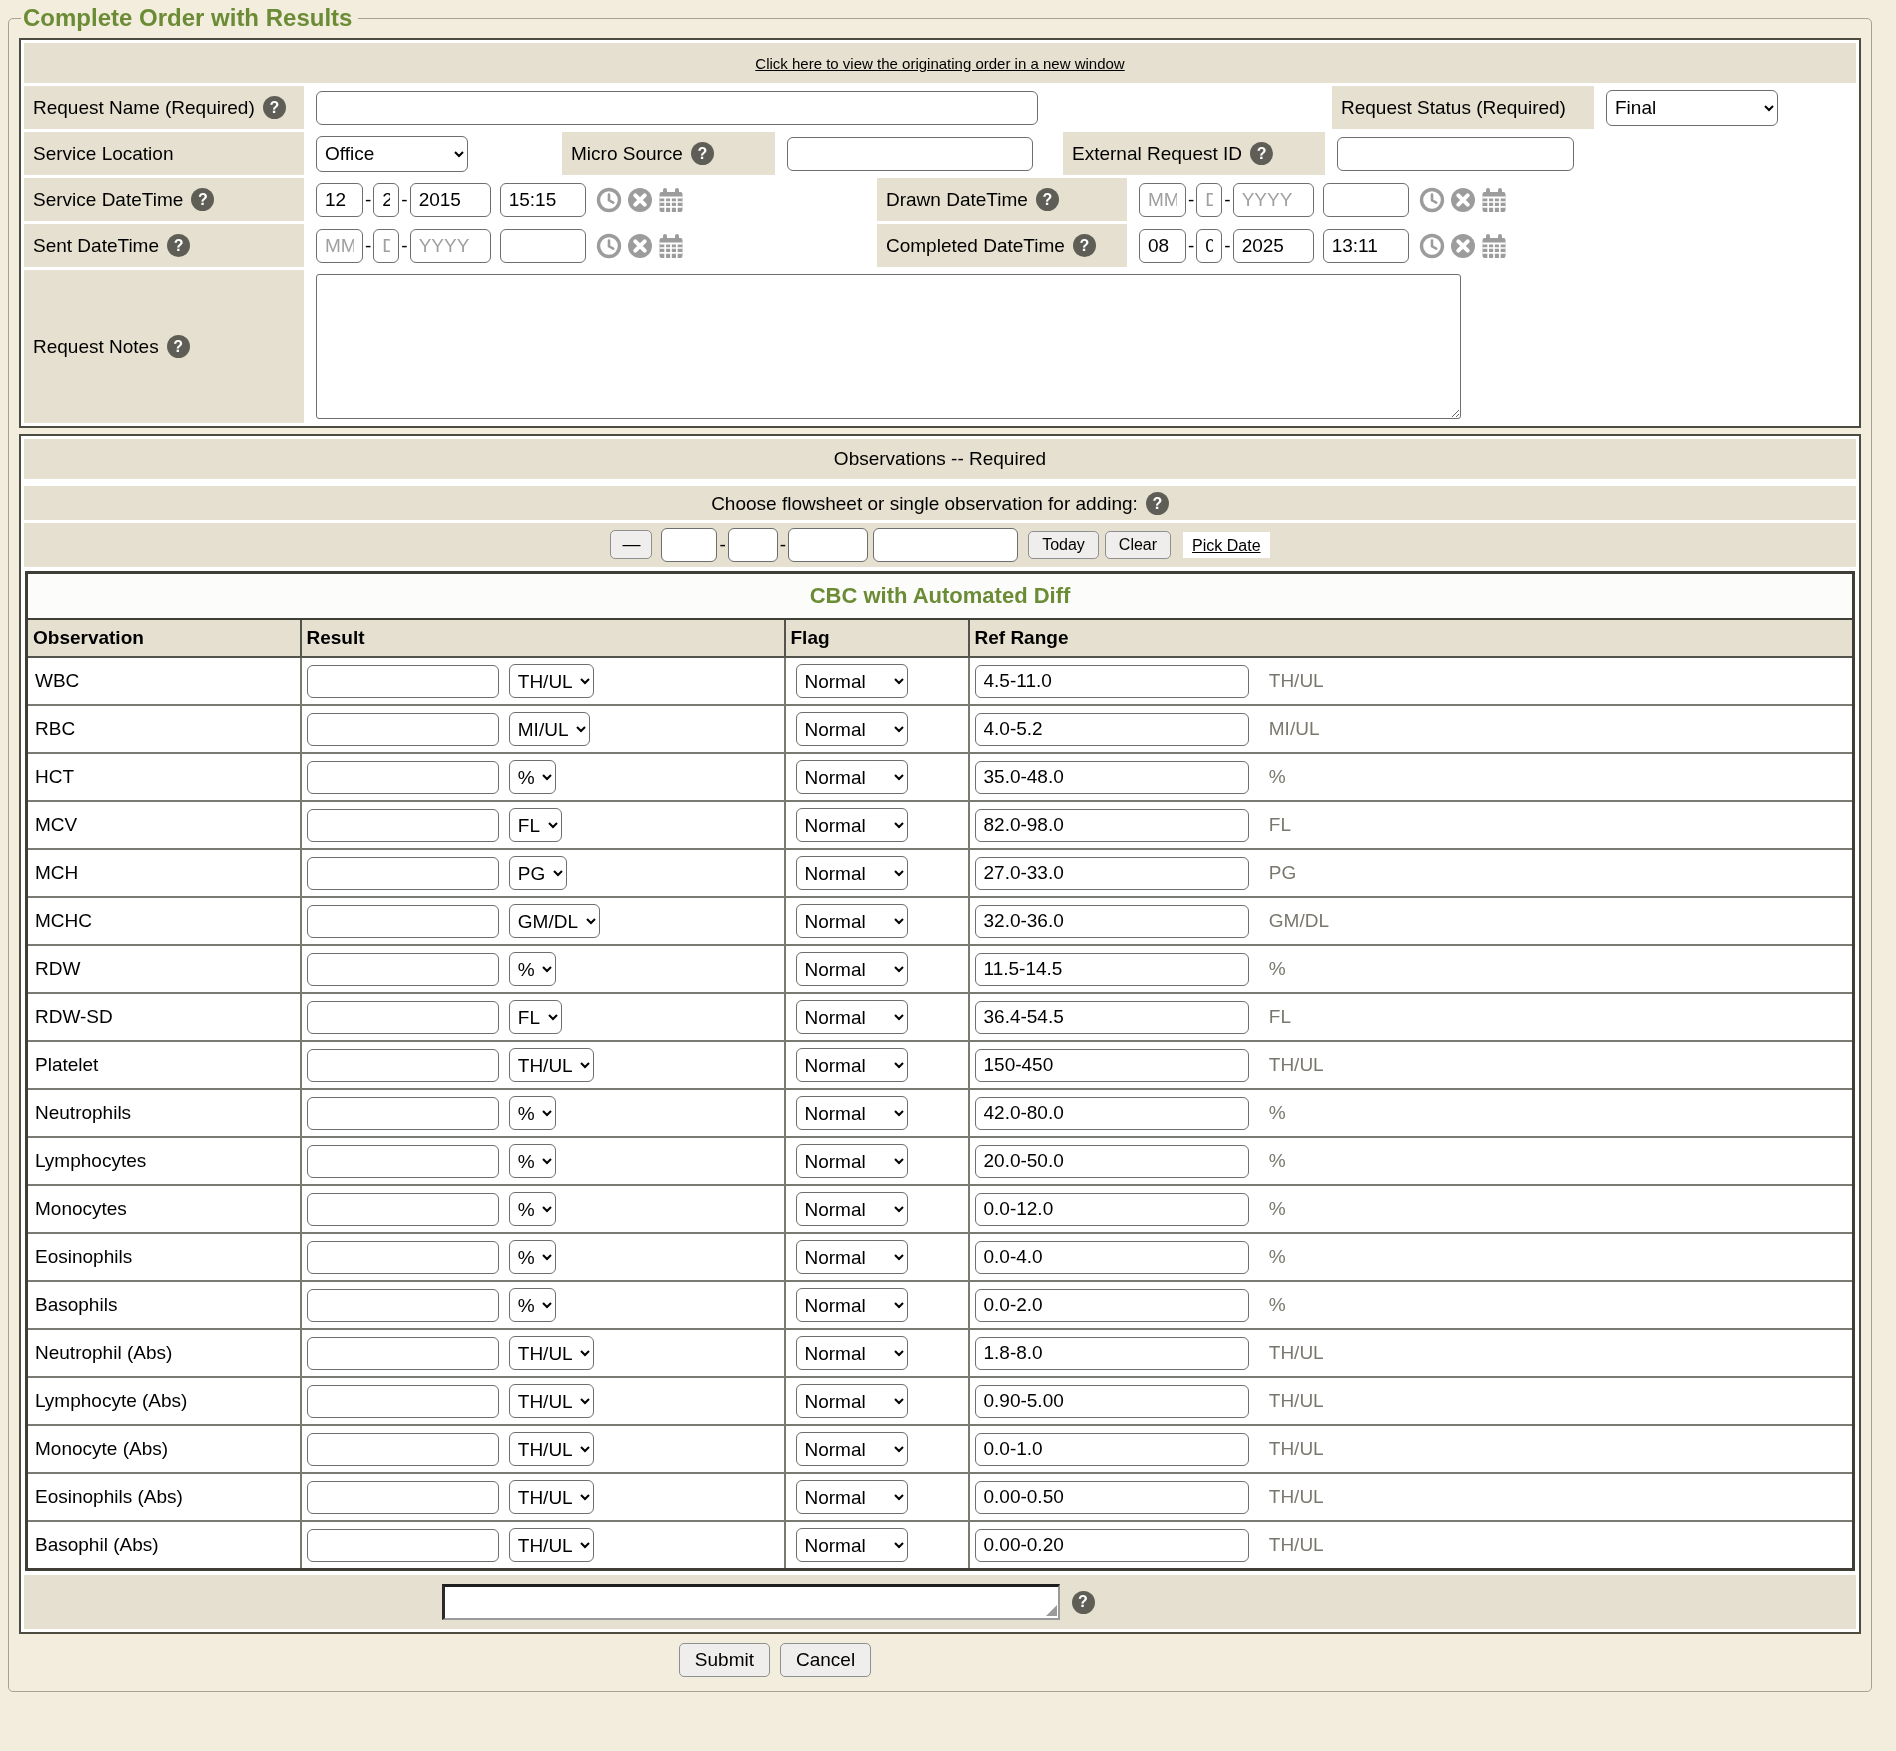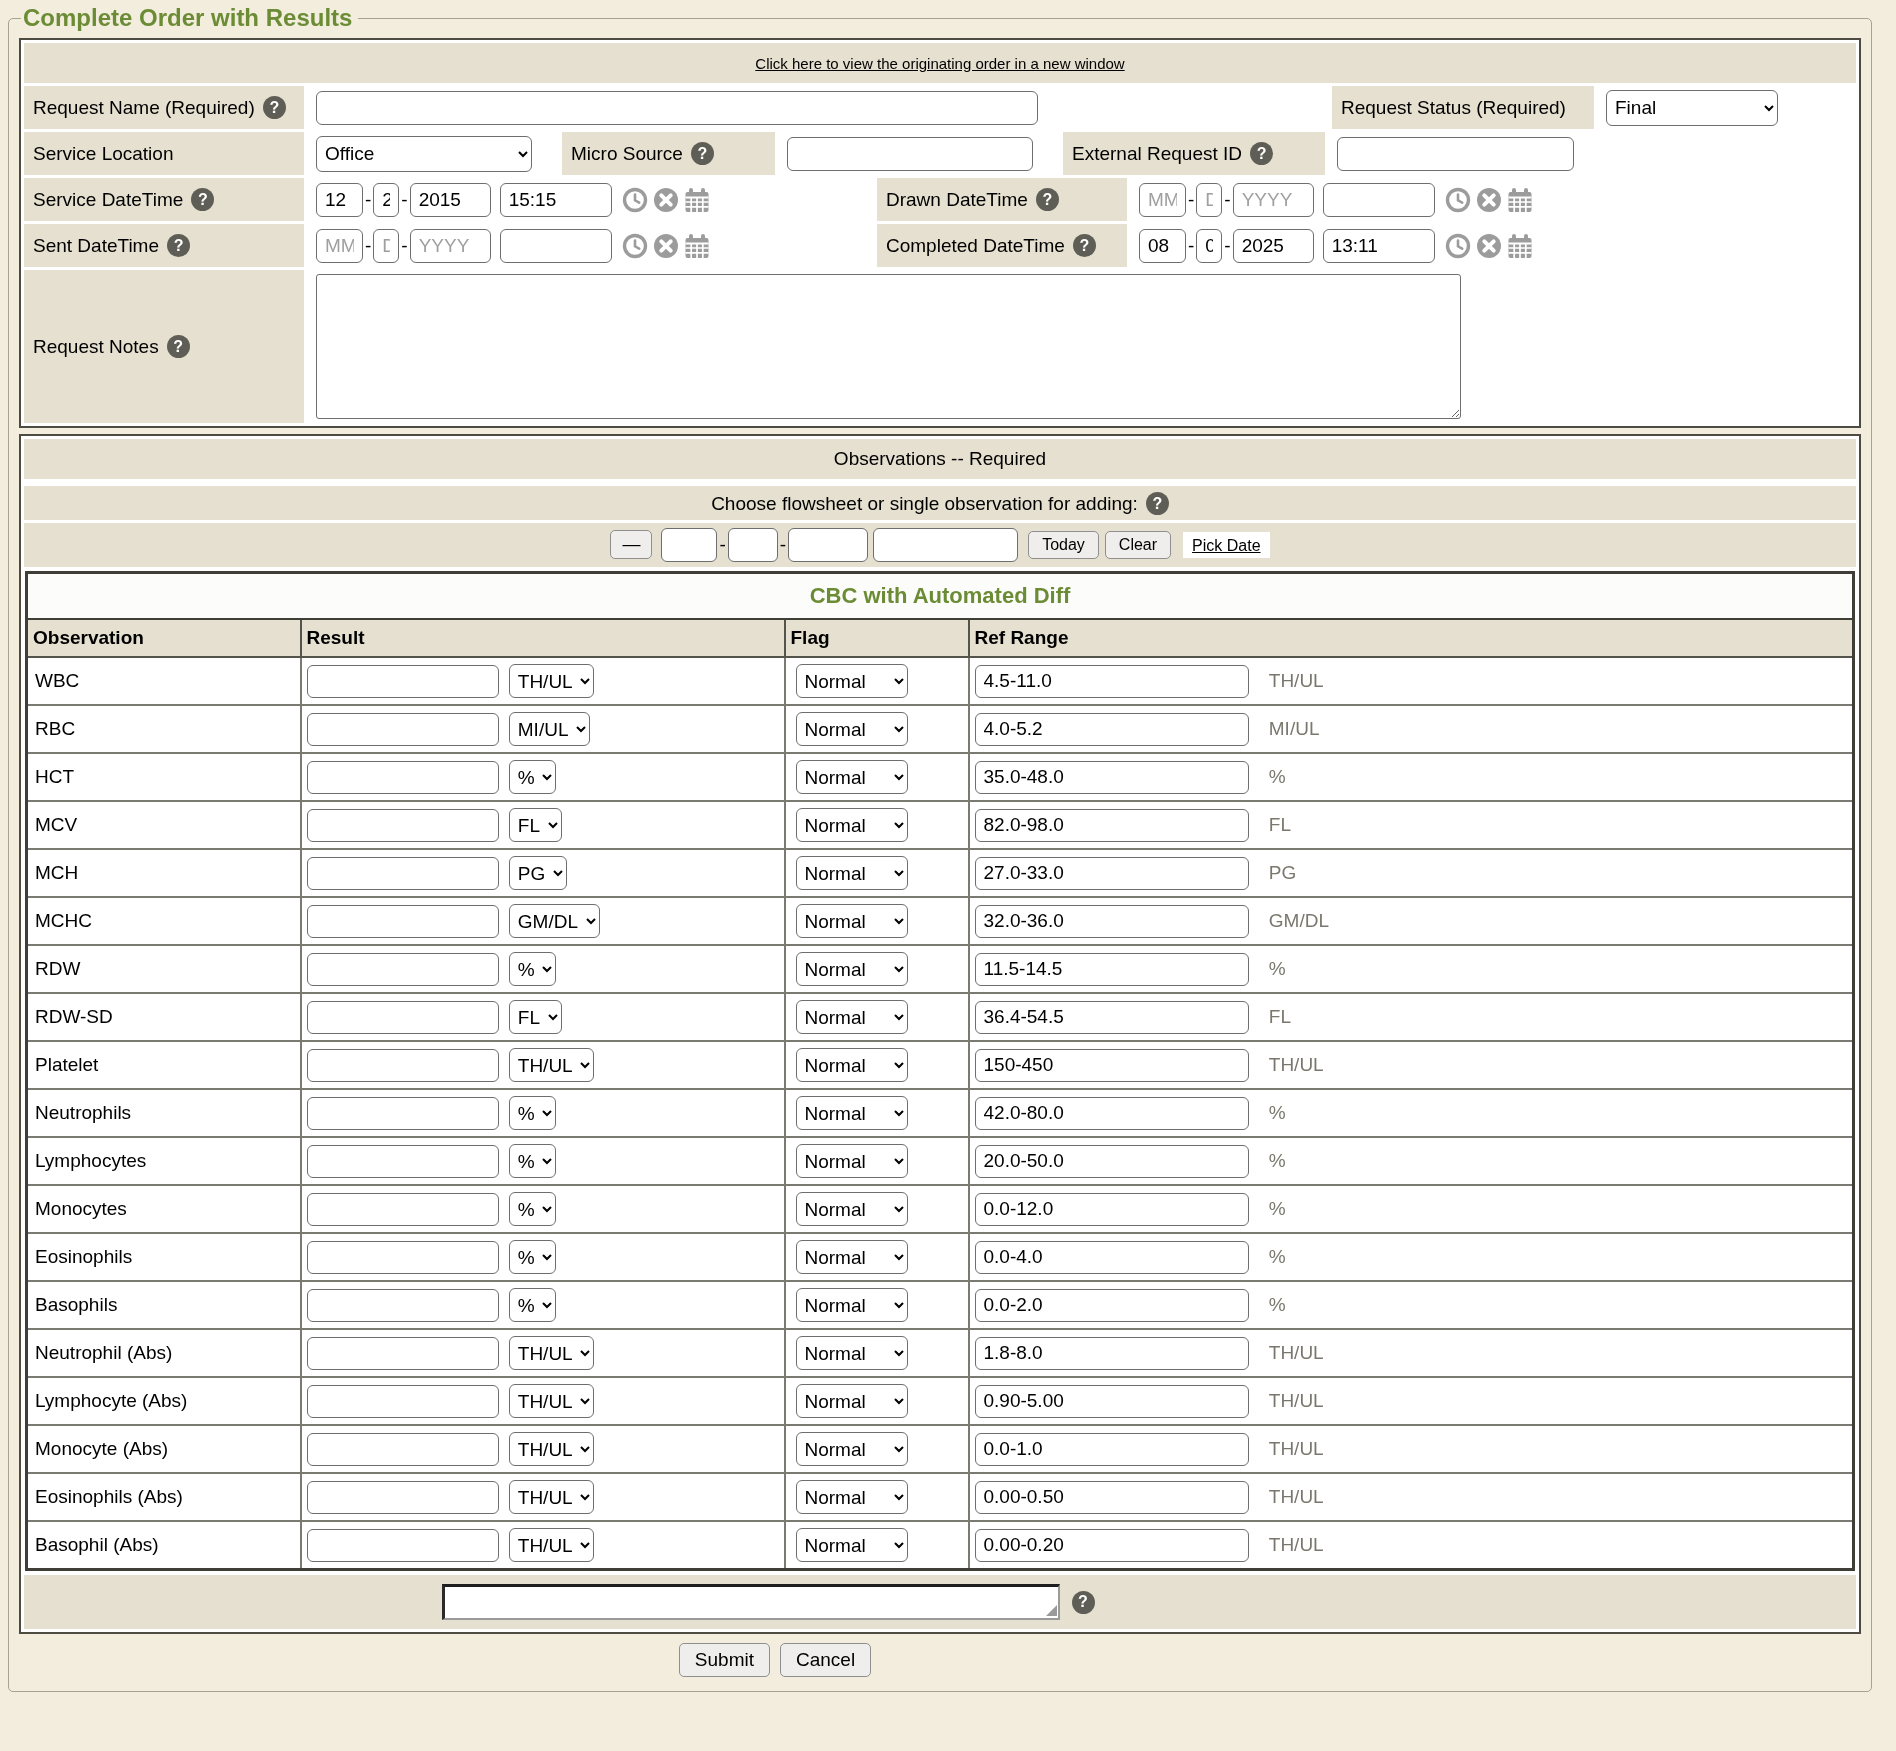--- a/index.html
+++ b/index.html
@@ -47,26 +47,26 @@
 
   
   .w-lblA{flex:0 0 280px;}
   .w-reqname{flex:0 0 1022px;}
   .w-lblC{flex:0 0 262px;}
   .w-office{flex:0 0 252px;}
   .w-microlbl{flex:0 0 213px;}
   .w-microinp{flex:0 0 282px;}
   .w-dtA{flex:0 0 567px;}
   .w-dtlbl{flex:0 0 250px;}
-  input.mm{width:47px;} input.dd{width:26px;} input.yyyy{width:81px;} input.time{width:112px;margin-left:9px;}
+  input.mm{width:47px;} input.dd{width:26px;} input.yyyy{width:81px;} input.time{width:86px;margin-left:9px;}
   .in-reqname{width:722px;}
   .in-micro{width:246px;}
   .in-extid{width:237px;}
   .sel-status{width:172px;}
-  .sel-office{width:216px;}
+  .sel-office{width:152px;}
 
   
   .obs-title{font-size:19px;}
   .chooser-row{min-height:34px;padding-top:4px;}
   .controls-row{min-height:44px;}
   .controls{display:flex;align-items:center;}
   input.fs1{width:56px;} input.fs2{width:50px;} input.fs3{width:80px;} input.fs4{width:145px;margin-left:5px;}
   .pickdate-bg{background:#fff;padding:2px 9px;margin-left:12px;}
   .pickdate{font-size:16px;text-decoration:underline;}
   .smallgap{margin-left:10px;}

